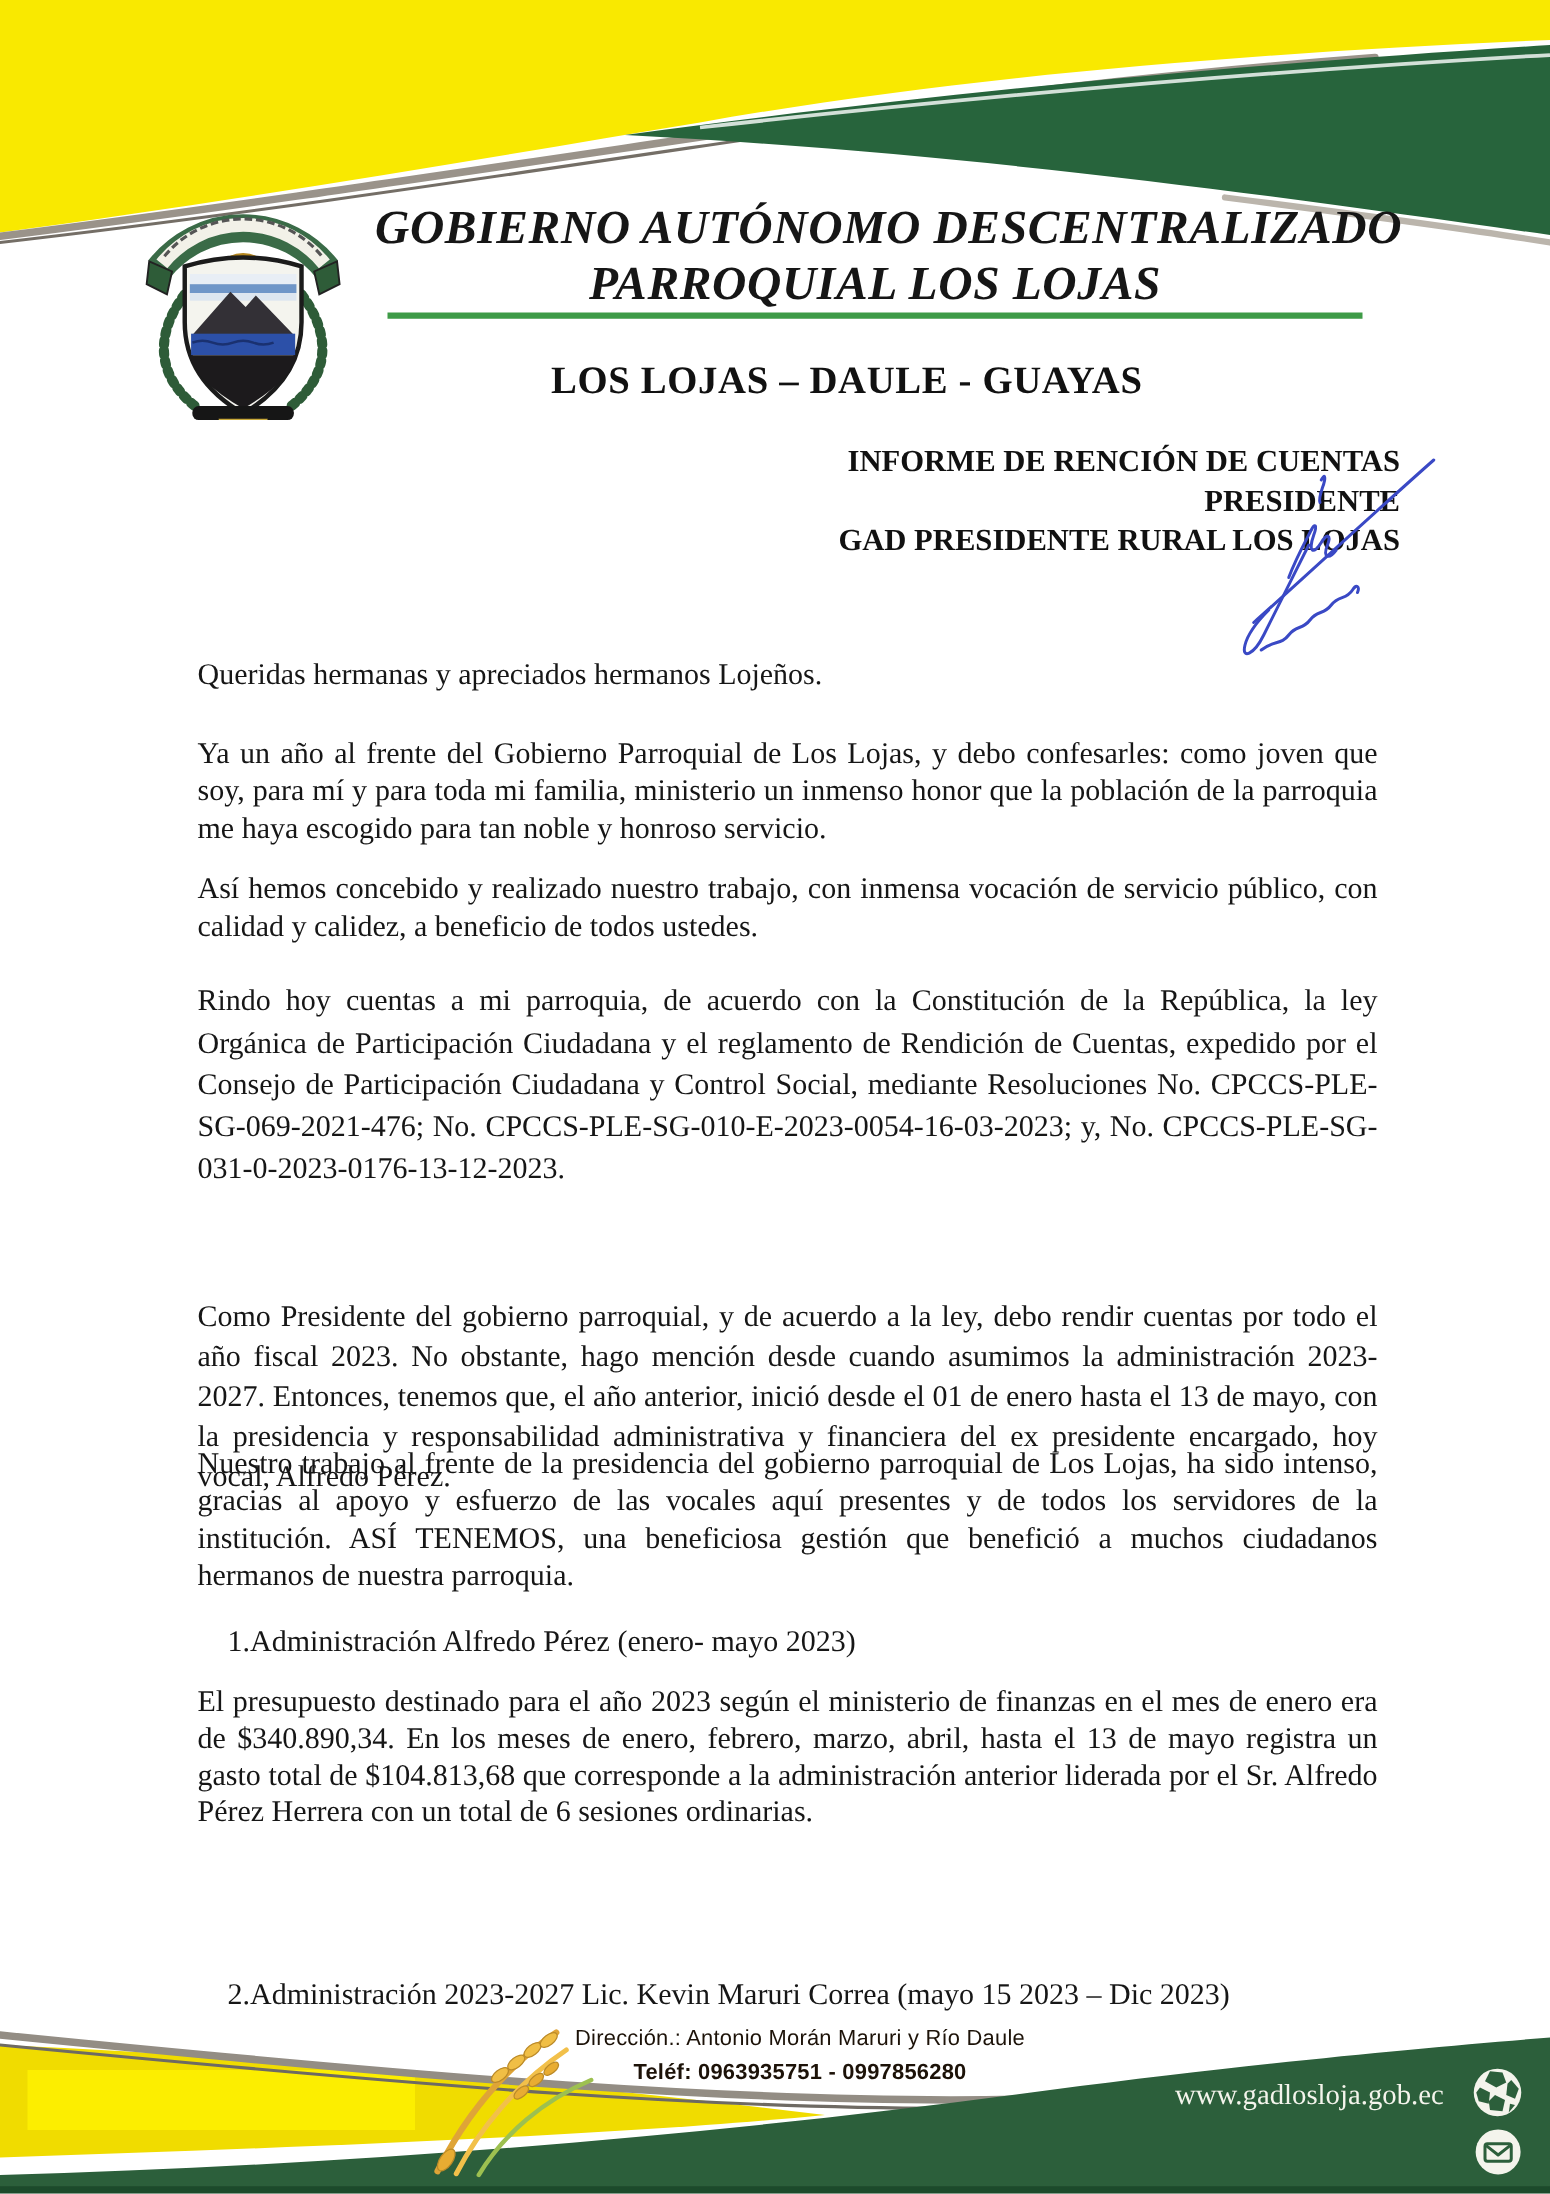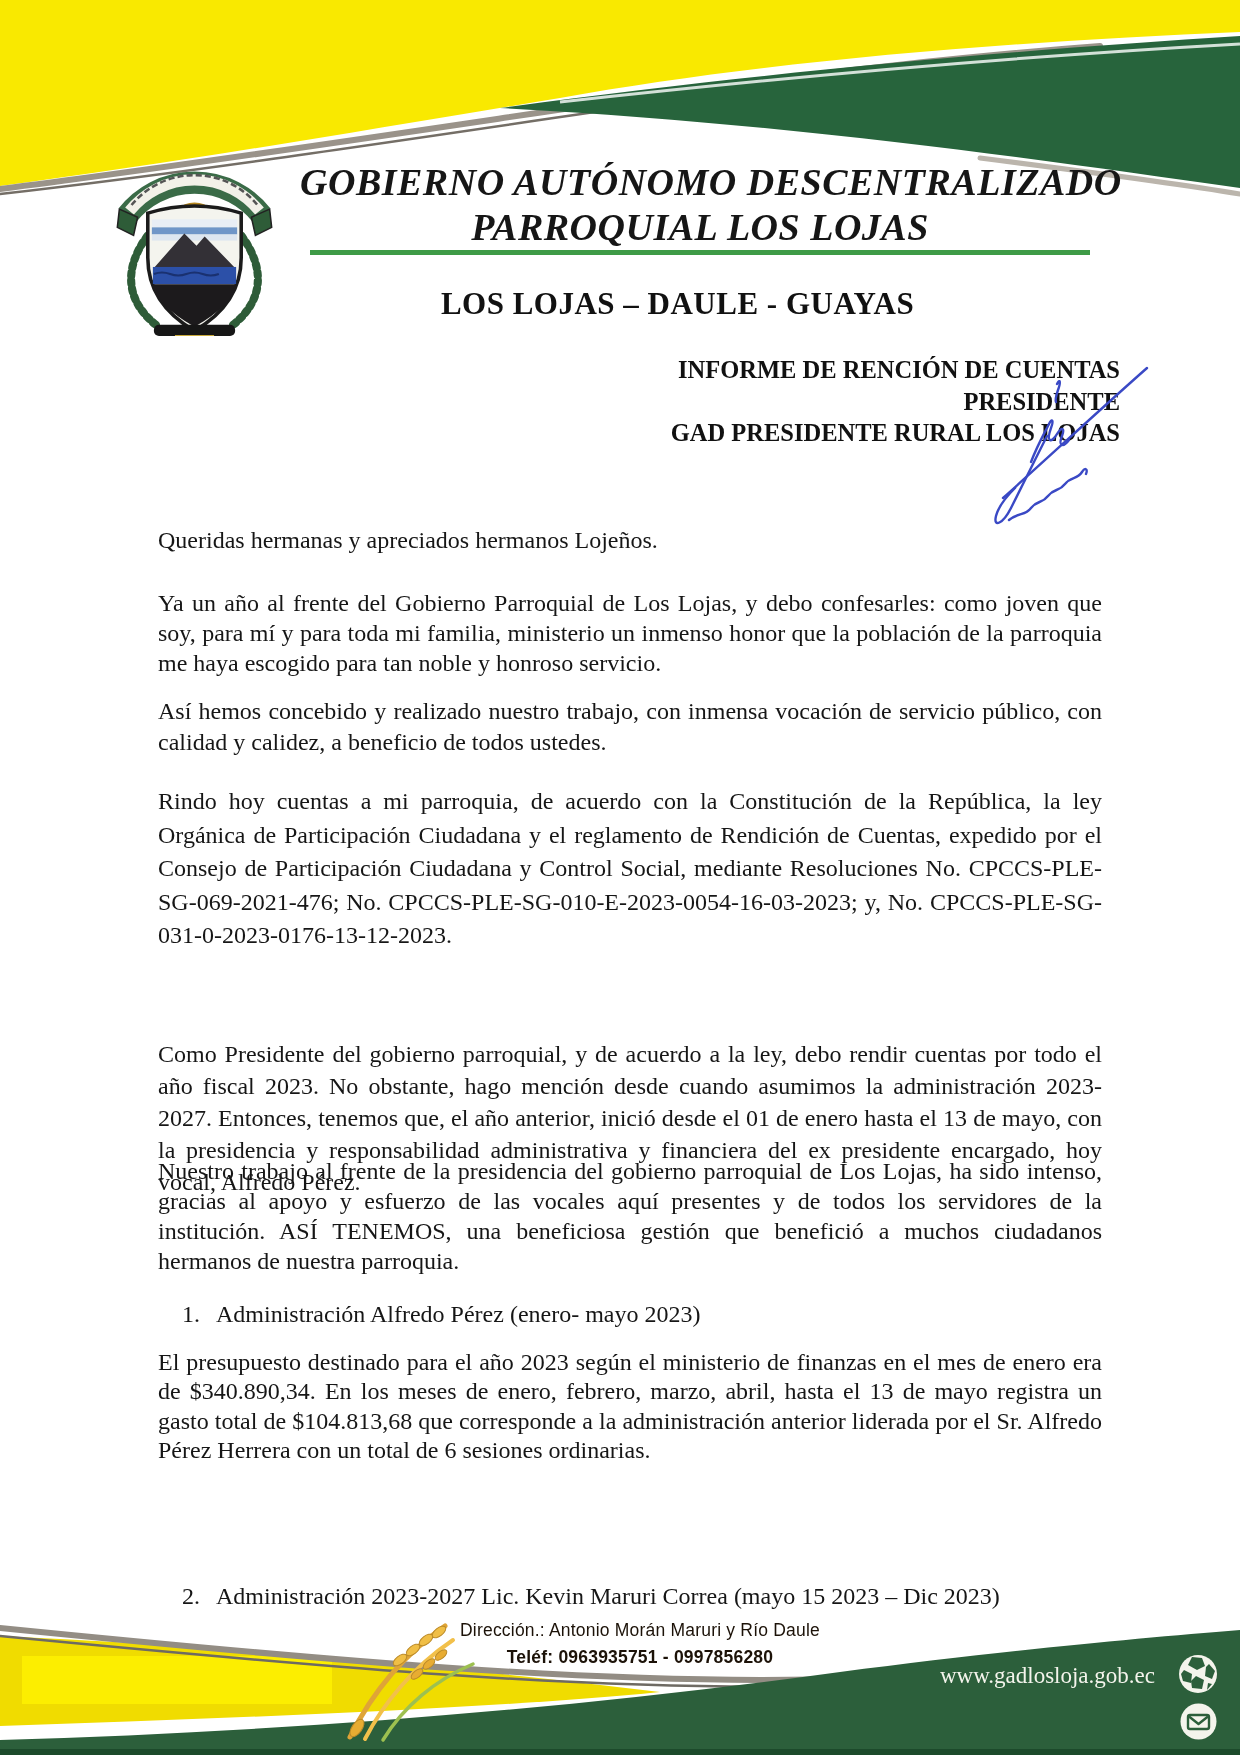--- a/index.html
+++ b/index.html
@@ -39,21 +39,21 @@
   .p5{top:1038px;line-height:32px;}
   .p6{top:1156px;line-height:30px;}
   .p7{top:1348px;line-height:29.3px;}
   .list-item{
     left:158px;width:944px;font-size:24px;line-height:28px;color:#161616;
     display:flex;align-items:baseline;
   }
   .li1{top:1300px;}
   .li2{top:1582px;}
   .list-num{margin-left:24px;}
-  .list-text{margin-left:16px;}
+  .list-text{margin-left:0;}
   
   .footer-address{
     left:240px;top:1620px;width:800px;text-align:center;
     font-family:"Liberation Sans", sans-serif;font-weight:normal;
     font-size:17.5px;color:#1c1208;letter-spacing:.2px;
   }
   .footer-phone{
     left:240px;top:1647px;width:800px;text-align:center;
     font-family:"Liberation Sans", sans-serif;font-weight:bold;
     font-size:17.5px;color:#1c1208;letter-spacing:.2px;

